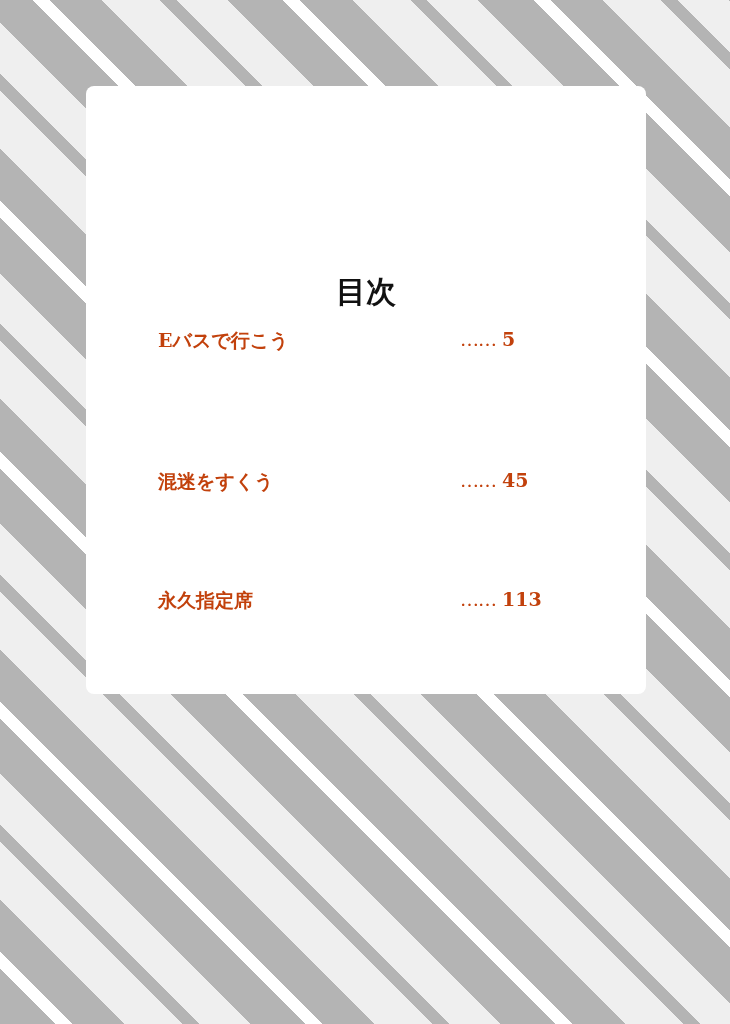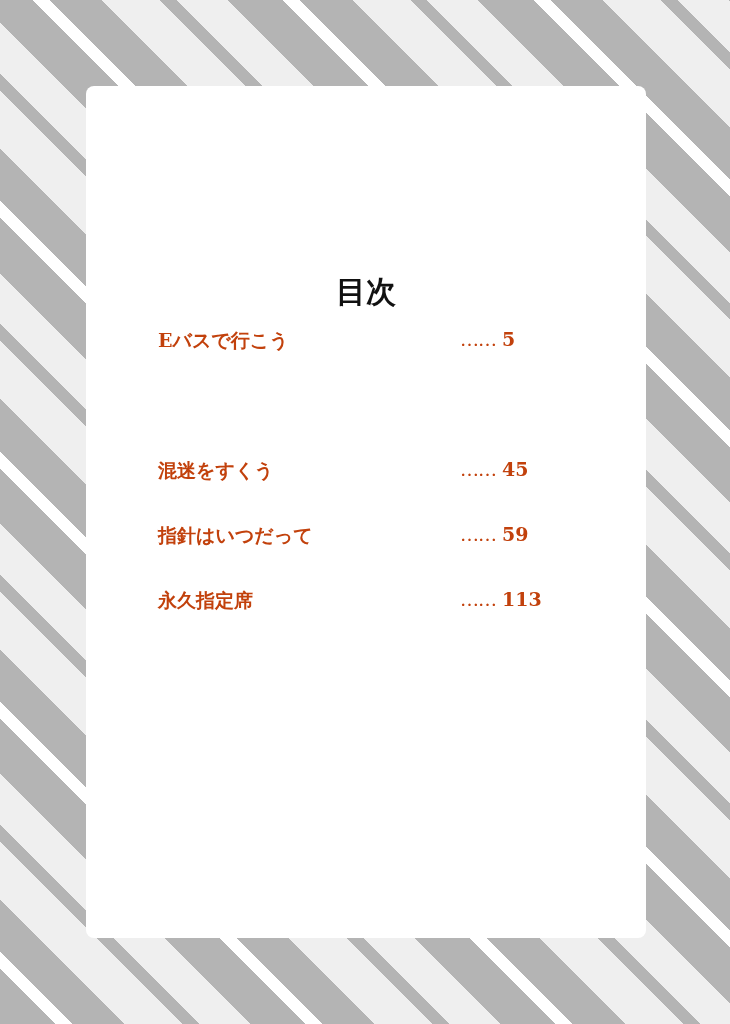--- a/index.html
+++ b/index.html
@@ -9,21 +9,21 @@
         #b4b4b4 0px, #b4b4b4 39px,
         #ffffff 39px, #ffffff 51px,
         #b4b4b4 51px, #b4b4b4 88px,
         #efefef 88px, #efefef 129px,
         #b4b4b4 129px, #b4b4b4 141px,
         #efefef 141px, #efefef 177px);
       background-position: 0 0;
       font-family: "DejaVu Serif", "Liberation Serif", serif;
     }
     .card {
-      position: absolute; left: 86px; top: 86px; width: 560px; height: 852px;
+      position: absolute; left: 86px; top: 86px; width: 560px; height: 608px;
       background: #ffffff; border-radius: 8px;
     }
     .title {
       position: absolute; left: 0; right: 0; top: 270px; text-align: center;
       font-size: 30px; font-weight: bold; color: #111;
       font-family: "DejaVu Serif", serif;
       top: 186px;
     }
     .toc-row {
       position: absolute; left: 72px; width: 420px; height: 26px;
@@ -38,27 +38,23 @@
 
 <div class="card">
   <div class="title">目次</div>
 
   <div class="toc-row" style="top:242px">
     <span class="toc-label">Eバスで行こう</span>
     <span class="toc-page"><span class="dots">……</span><span>5</span></span>
   </div>
 
 
-  <div class="toc-row" style="top:372px">
+  <div class="toc-row" style="top:383px">
     <span class="toc-label">混迷をすくう</span>
     <span class="toc-page"><span class="dots">……</span><span>45</span></span>
   </div>
 
-  <div class="toc-row" style="top:437px">
-    <span class="toc-label">指針はいつだって</span>
-    <span class="toc-page"><span class="dots">……</span><span>59</span></span>
-  </div>
 
   <div class="toc-row" style="top:502px">
     <span class="toc-label">永久指定席</span>
     <span class="toc-page"><span class="dots">……</span><span>113</span></span>
   </div>
 </div>
 
 </body></html>

